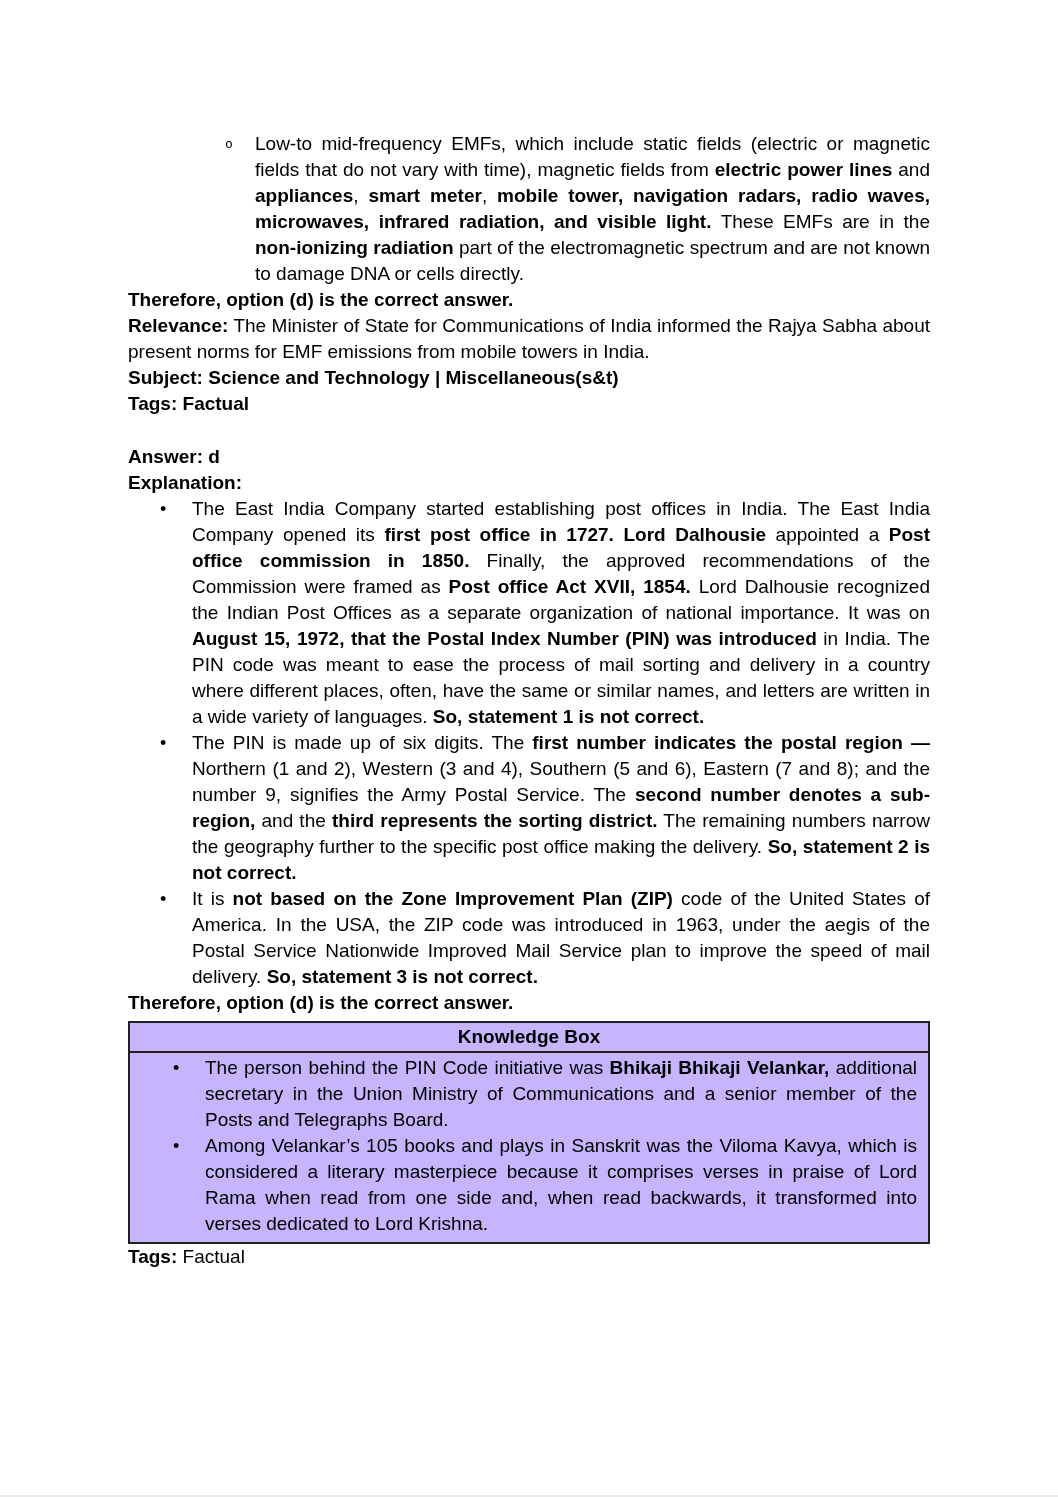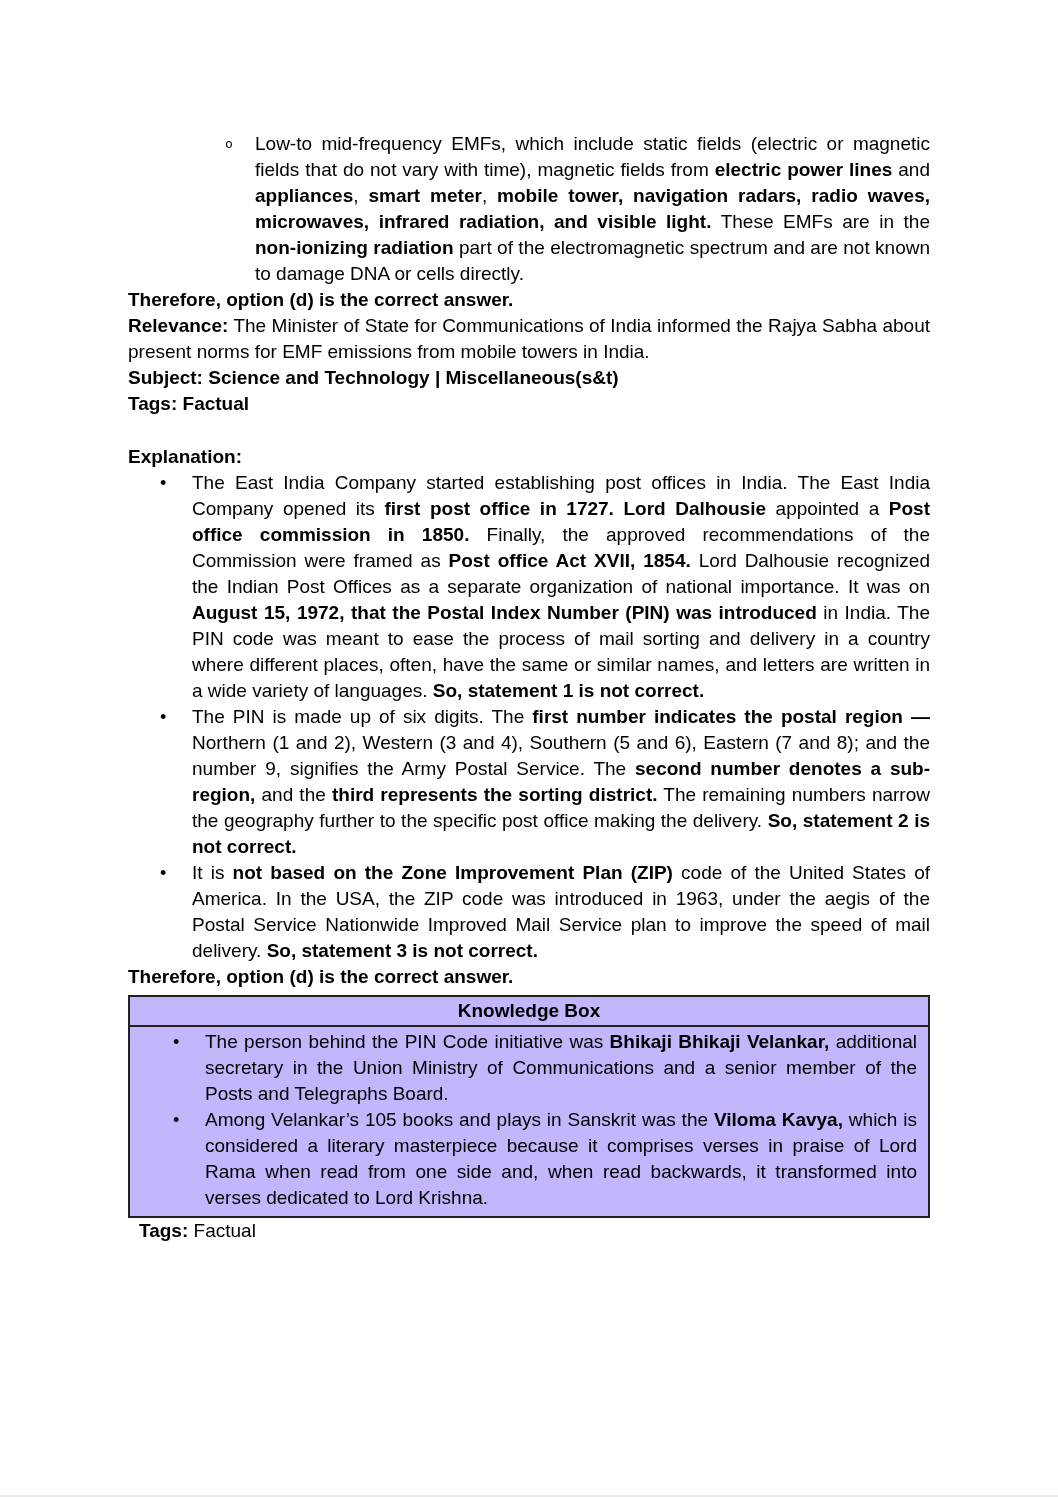--- a/index.html
+++ b/index.html
@@ -63,20 +63,21 @@
     <div class="ptext just"><span>Low-to mid-frequency EMFs, which include static fields (electric or magnetic fields that do not vary with time), magnetic fields from </span><span style="font-weight: 700;">electric power lines</span><span> and </span><span style="font-weight: 700;">appliances</span><span>, </span><span style="font-weight: 700;">smart meter</span><span>, </span><span style="font-weight: 700;">mobile tower, navigation radars, radio waves, microwaves, infrared radiation, and visible light.</span><span> These EMFs are in the </span><span style="font-weight: 700;">non-ionizing radiation</span><span> part of the electromagnetic spectrum and are not known to damage DNA or cells directly.</span></div>
   </div>
 
   <div class="para"><span style="font-weight: 700;">Therefore, option (d) is the correct answer.</span></div>
   <div class="para just"><span style="font-weight: 700;">Relevance:</span><span> The Minister of State for Communications of India informed the Rajya Sabha about present norms for EMF emissions from mobile towers in India.</span></div>
   <div class="para"><span style="font-weight: 700;">Subject: Science and Technology | Miscellaneous(s&amp;t)</span></div>
   <div class="para"><span style="font-weight: 700;">Tags: Factual</span></div>
 
   <div class="blank-line"></div>
 
+  <div class="para"><span style="font-weight: 700;">Answer: d</span></div>
   <div class="para"><span style="font-weight: 700;">Explanation:</span></div>
 
   <div class="para flexrow bullet">
     <span class="marker">•</span>
     <div class="ptext just"><span>The East India Company started establishing post offices in India. The East India Company opened its </span><span style="font-weight: 700;">first post office in 1727. Lord Dalhousie</span><span> appointed a </span><span style="font-weight: 700;">Post office commission in 1850.</span><span> Finally, the approved recommendations of the Commission were framed as </span><span style="font-weight: 700;">Post office Act XVII, 1854.</span><span> Lord Dalhousie recognized the Indian Post Offices as a separate organization of national importance. It was on </span><span style="font-weight: 700;">August 15, 1972, that the Postal Index Number (PIN) was introduced</span><span> in India. The PIN code was meant to ease the process of mail sorting and delivery in a country where different places, often, have the same or similar names, and letters are written in a wide variety of languages. </span><span style="font-weight: 700;">So, statement 1 is not correct.</span></div>
   </div>
   <div class="para flexrow bullet">
     <span class="marker">•</span>
     <div class="ptext just"><span>The PIN is made up of six digits. The </span><span style="font-weight: 700;">first number indicates the postal region —</span><span> Northern (1 and 2), Western (3 and 4), Southern (5 and 6), Eastern (7 and 8); and the number 9, signifies the Army Postal Service. The </span><span style="font-weight: 700;">second number denotes a sub-region,</span><span> and the </span><span style="font-weight: 700;">third represents the sorting district.</span><span> The remaining numbers narrow the geography further to the specific post office making the delivery. </span><span style="font-weight: 700;">So, statement 2 is not correct.</span></div>
   </div>
@@ -89,21 +90,21 @@
 
   <div class="kbox" style="background: #c4b5fd; border-color: rgb(36, 32, 33);">
     <div class="kbox-header" style="border-bottom-color: rgb(36, 32, 33);">Knowledge Box</div>
     <div class="kbox-body">
       <div class="para flexrow kbullet">
         <span class="marker">•</span>
         <div class="ptext just"><span>The person behind the PIN Code initiative was </span><span style="font-weight: 700;">Bhikaji Bhikaji Velankar,</span><span> additional secretary in the Union Ministry of Communications and a senior member of the Posts and Telegraphs Board.</span></div>
       </div>
       <div class="para flexrow kbullet">
         <span class="marker">•</span>
-        <div class="ptext just"><span>Among Velankar’s 105 books and plays in Sanskrit was the </span><span style="font-weight: 700;">Viloma Kavya,</span><span> which is considered a literary masterpiece because it comprises verses in praise of Lord Rama when read from one side and, when read backwards, it transformed into verses dedicated to Lord Krishna.</span></div>
+        <div class="ptext just"><span>Among Velankar’s 105 books and plays in Sanskrit was the </span><span style="font-weight: 400;">Viloma Kavya,</span><span> which is considered a literary masterpiece because it comprises verses in praise of Lord Rama when read from one side and, when read backwards, it transformed into verses dedicated to Lord Krishna.</span></div>
       </div>
     </div>
   </div>
 
-  <div class="para"><span style="font-weight: 700; margin-left: 11px;">Tags:</span><span> Factual</span></div>
+  <div class="para"><span style="font-weight: 700;">Tags:</span><span> Factual</span></div>
 
   <div class="bottom-divider" style="background: rgb(235, 235, 235);"></div>
 </div>
 
 </body></html>

